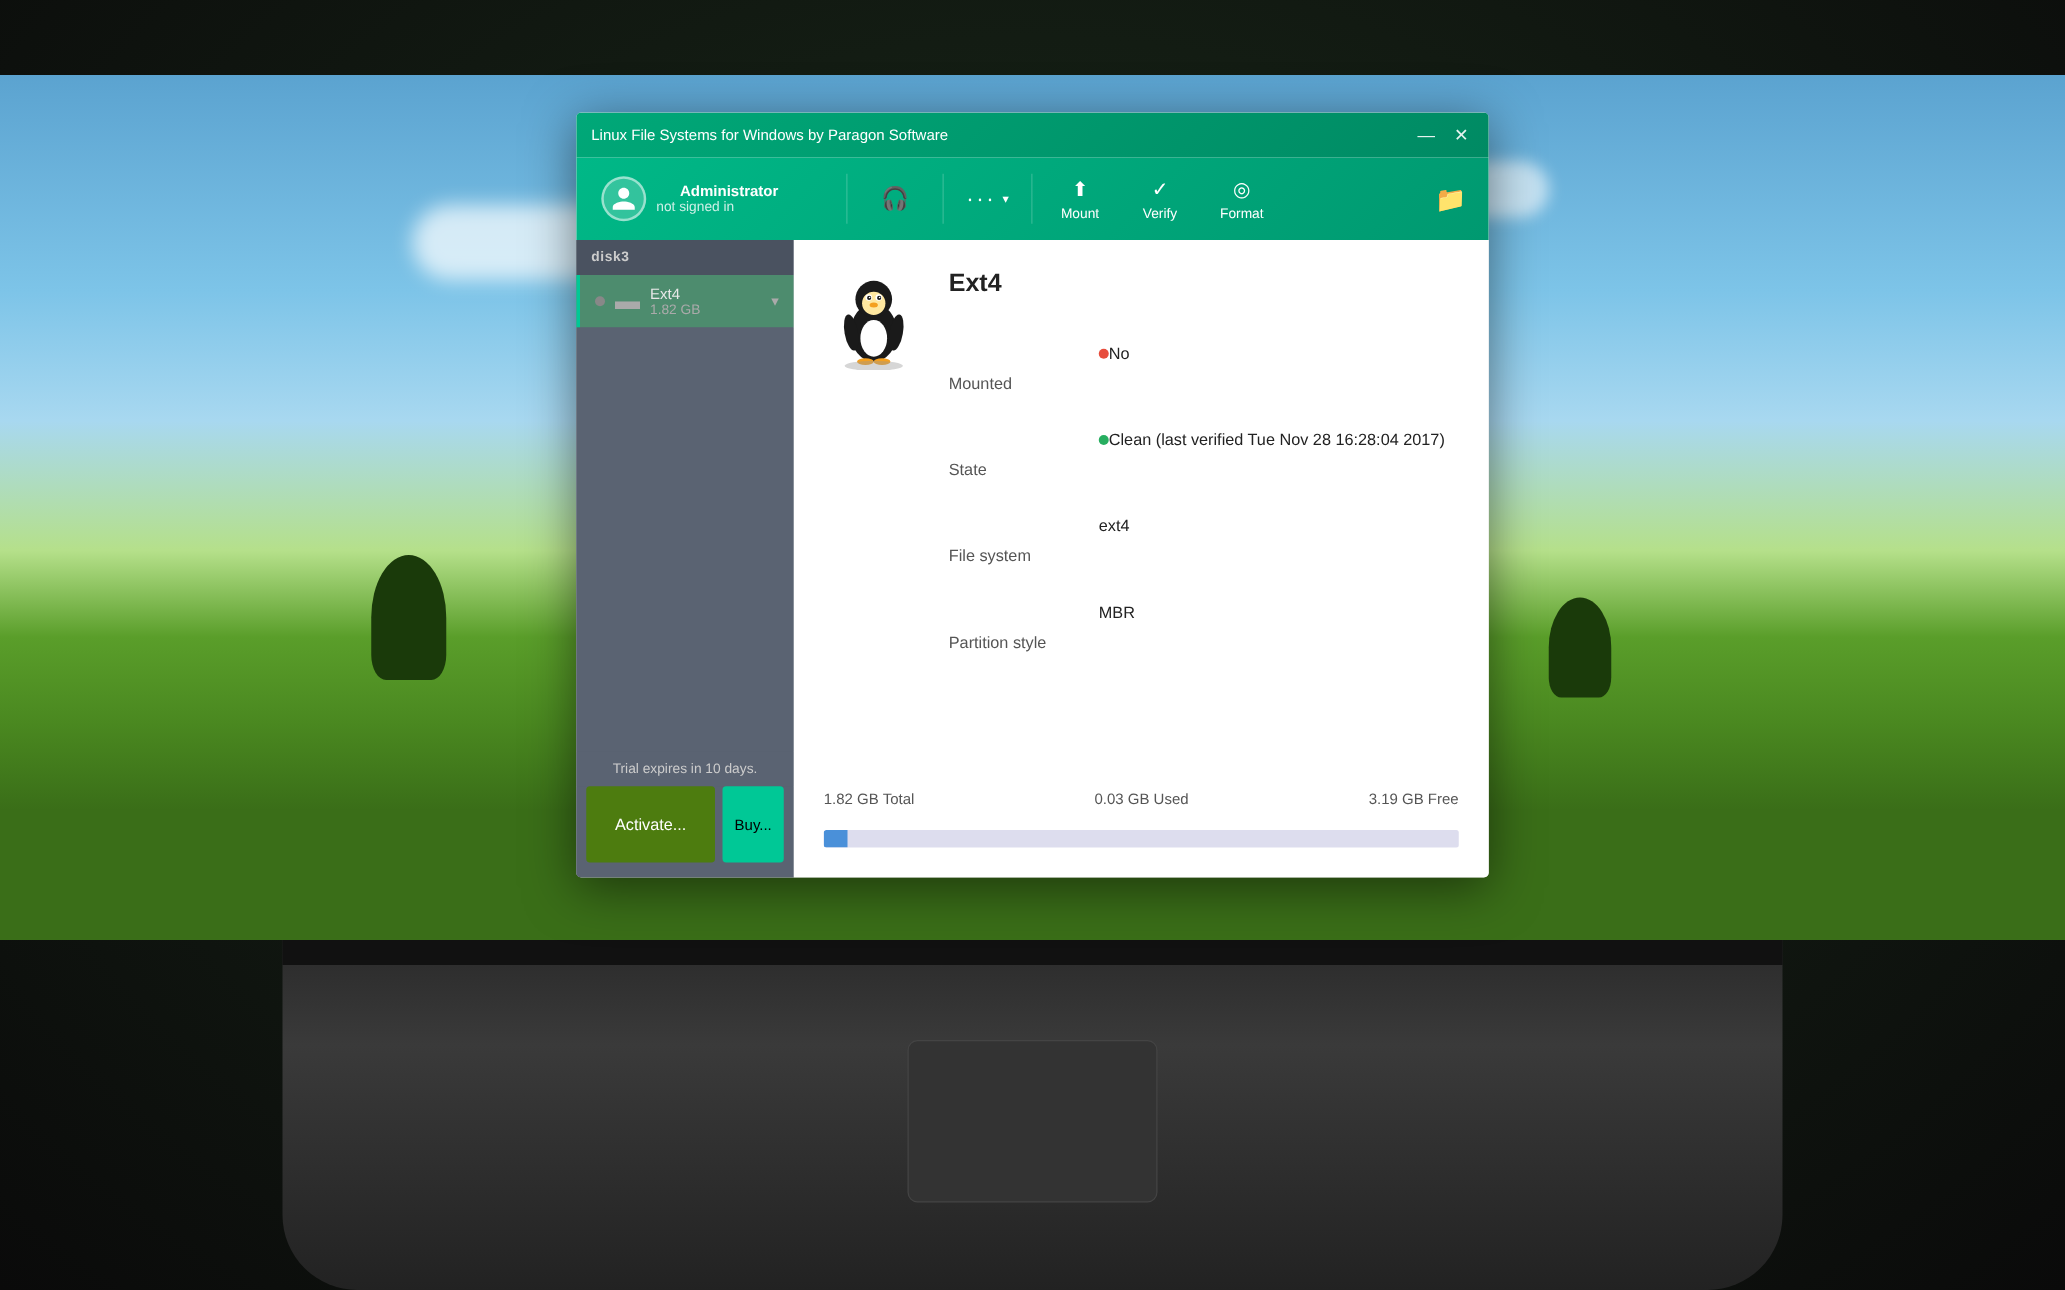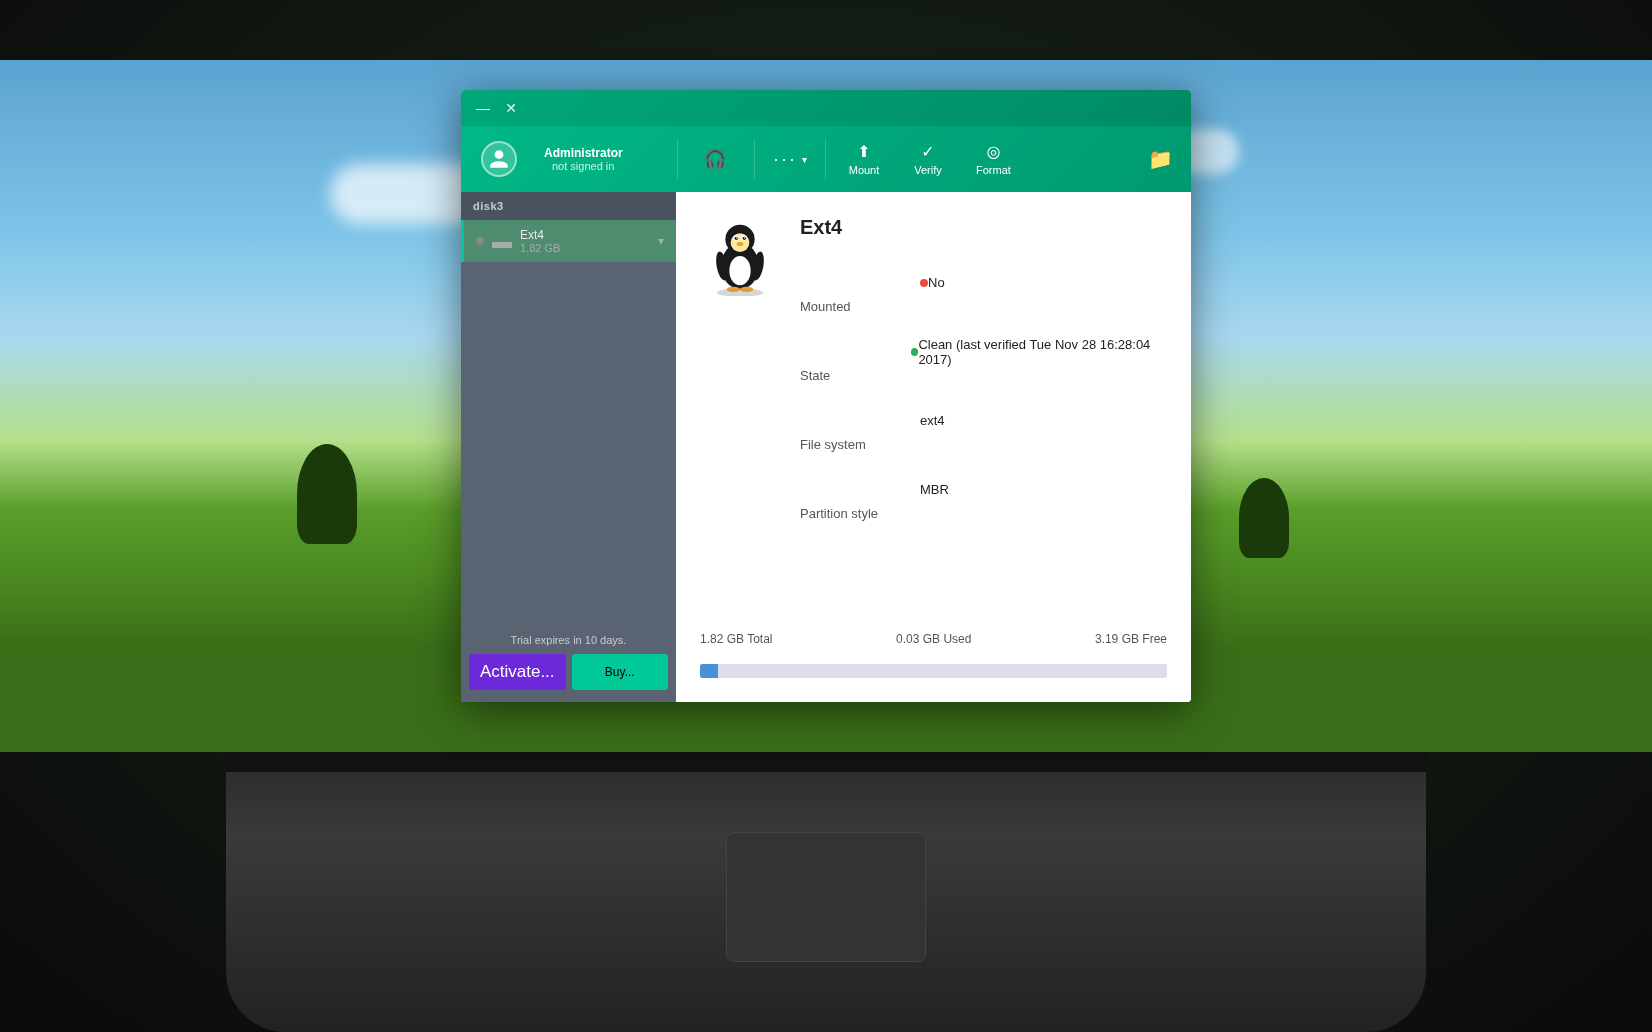--- a/index.html
+++ b/index.html
@@ -209,21 +209,20 @@
     .user-name {
       font-size: 12px;
       font-weight: 600;
       color: white;
       margin-left: 19px;
     }
 
     .user-status {
       font-size: 11px;
       color: rgba(255,255,255,0.8);
-      margin-left: 27px;
     }
 
     .toolbar-separator {
       width: 1px;
       height: 40px;
       background: rgba(255,255,255,0.2);
       margin: 0 4px;
     }
 
     .toolbar-btn {
@@ -281,21 +280,21 @@
     }
 
     
     .main-content {
       display: flex;
       height: 510px;
     }
 
     
     .sidebar {
-      width: 215px;
+      width: 174px;
       background: #5a6372;
       display: flex;
       flex-direction: column;
       flex-shrink: 0;
     }
 
     .sidebar-disk-header {
       background: #4a5260;
       padding: 8px 12px;
       color: #ccc;
@@ -362,26 +361,26 @@
 
     .trial-buttons {
       display: flex;
       gap: 6px;
       padding: 0 8px 12px;
       background: #5a6372;
     }
 
     .btn-activate {
       flex: 1;
-      padding: 8px;
-      background: #6d28d9;
+      padding: 23px;
+      background: #4d7c0f;
       color: white;
       border: none;
       border-radius: 3px;
-      font-size: 17px;
+      font-size: 13px;
       cursor: pointer;
       font-weight: 500;
     }
 
     .btn-buy {
       flex: 1;
       padding: 8px;
       background: #00c896;
       color: #000000;
       border: none;
@@ -504,20 +503,21 @@
 </div>
 
 <div class="laptop-frame">
   <div class="laptop-hinge"></div>
   <div class="laptop-touchpad"></div>
 </div>
 
 <div class="app-window">
 
   <div class="title-bar">
+    <span class="title-bar-text">Linux File Systems for Windows by Paragon Software</span>
     <div class="title-bar-controls">
       <button class="title-btn">—</button>
       <button class="title-btn">✕</button>
     </div>
   </div>
 
   <div class="toolbar">
 
     <div class="user-section">
       <div class="user-avatar">

